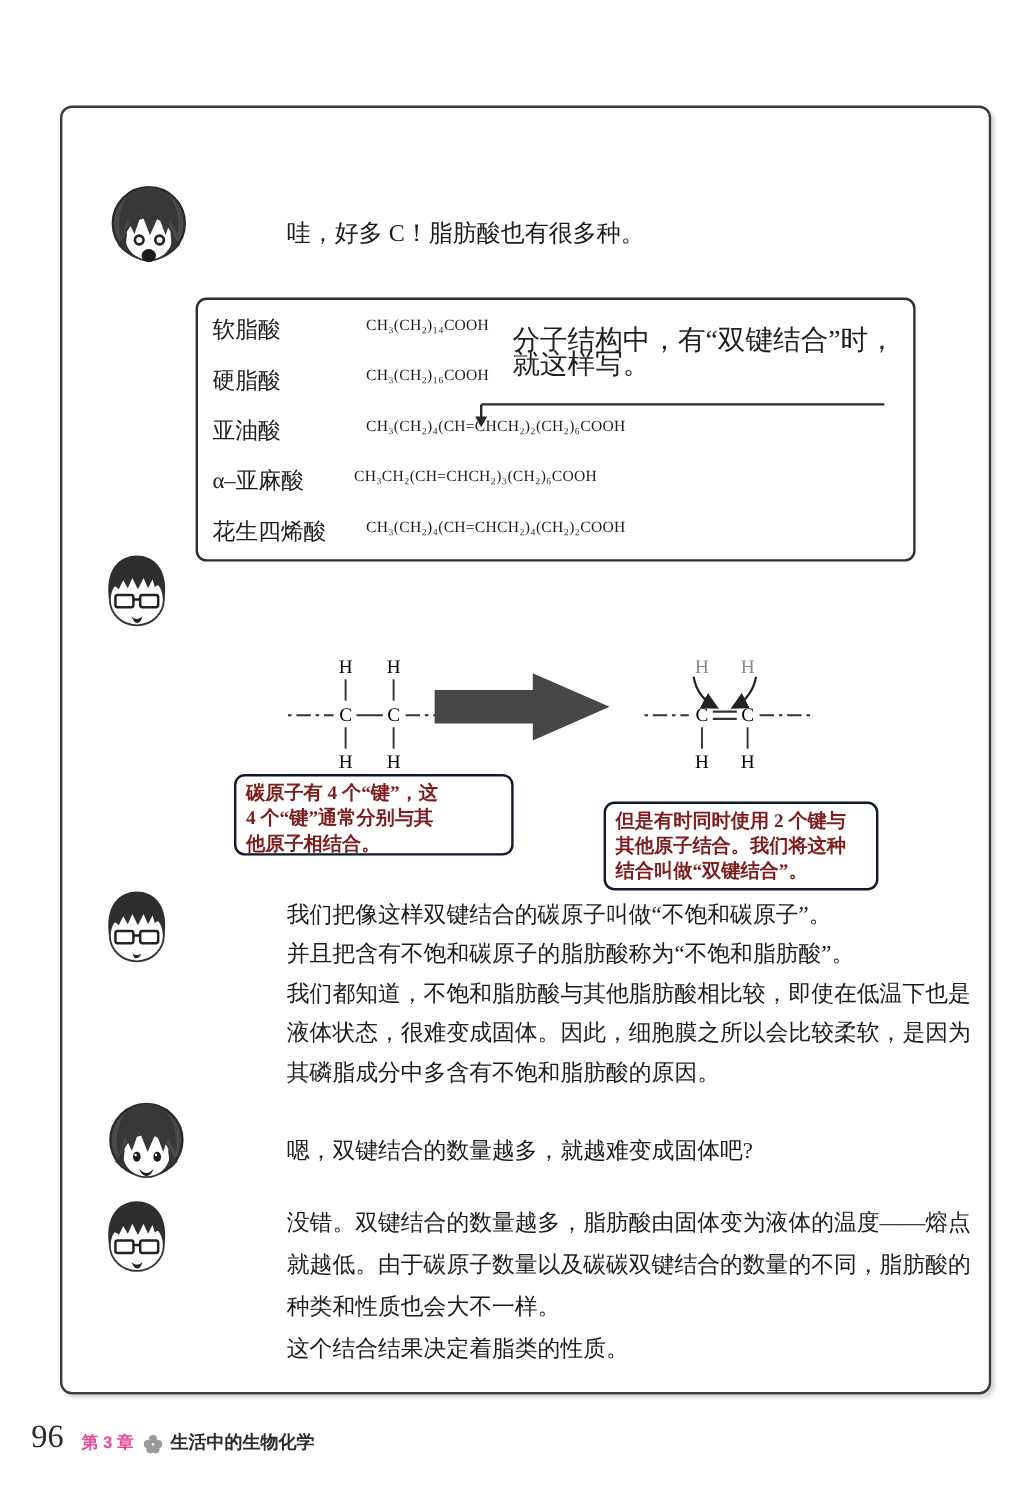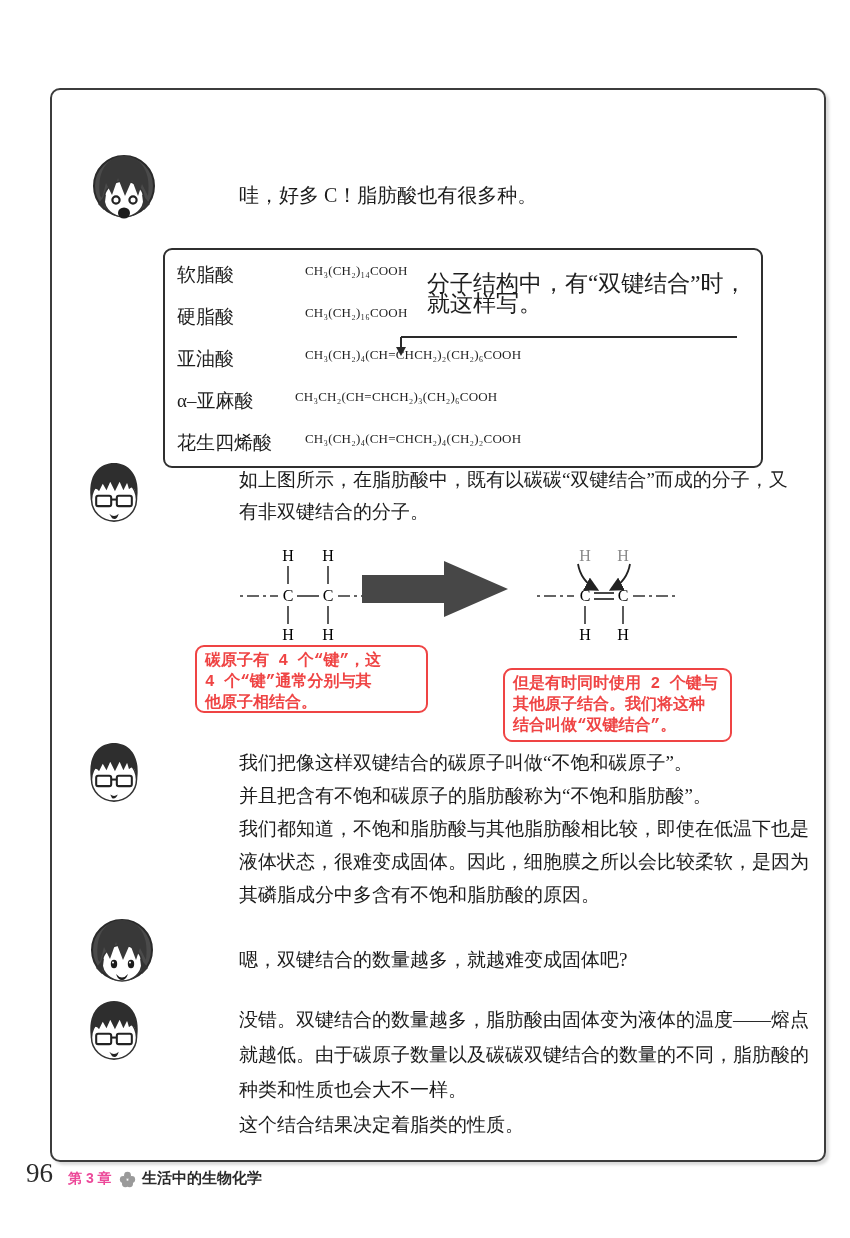--- a/index.html
+++ b/index.html
@@ -10,24 +10,24 @@
                border:2px solid #3c3c3c;border-radius:10px;
                box-shadow:3px 3px 3px rgba(0,0,0,.15);}
   .dlg{position:absolute;font-size:19px;white-space:pre-line;color:#1c1c1c;margin-left:43px;}
   .avatar{position:absolute;}
   .table-box{position:absolute;left:163px;top:248px;width:596px;height:216px;
              border:2px solid #2f2f2f;border-radius:9px;}
   .acid-row{position:absolute;left:12px;height:24px;font-size:19px;white-space:nowrap;}
   .acid-name{display:inline-block;min-width:117px;}
   .acid-formula{position:absolute;left:128px;top:1px;font-size:13px;letter-spacing:.2px;}
   .note{position:absolute;left:262px;top:24px;font-size:23px;line-height:20px;white-space:pre-line;}
-  .caption-box{position:absolute;box-sizing:border-box;border:2px solid #ef4444;border-radius:9px;
-               font-family:Liberation Mono, monospace;font-weight:bold;
-               font-size:16px;line-height:21px;padding:4px 8px;white-space:pre-line;color:#ef4444;}
-  .footer{position:absolute;left:0;top:1156px;width:847px;height:46px;}
+  .caption-box{position:absolute;box-sizing:border-box;border:2px solid #0f172a;border-radius:9px;
+               font-family:Liberation Serif, serif;font-weight:bold;
+               font-size:16px;line-height:21px;padding:4px 8px;white-space:pre-line;color:#7f1d1d;}
+  .footer{position:absolute;left:0;top:1180px;width:847px;height:46px;}
   .page-num{position:absolute;left:26px;top:2px;font-size:27px;color:#2b2b2b;}
   .chapter{position:absolute;left:68px;top:14px;font-family:"Liberation Sans","DejaVu Sans",sans-serif;
            font-weight:bold;font-size:14px;color:#ec4899;}
   .book-title{position:absolute;left:142px;top:13px;font-family:"Liberation Sans","DejaVu Sans",sans-serif;
            font-weight:bold;font-size:15px;color:#2b2b2b;}
   svg text{font-family:"Liberation Serif","DejaVu Serif",serif;}
 </style>
 </head>
 <body>
 
@@ -78,22 +78,20 @@
   </div>
 
   <svg class="avatar" style="left:84px;top:460px" width="60" height="66" viewBox="0 0 64 70">
     <ellipse cx="32" cy="42" rx="24" ry="23" fill="#fff" stroke="#333" stroke-width="1.6"></ellipse>
     <path d="M8,46 C2,14 18,3 32,3 C46,3 62,14 56,46 C56,32 53,26 48,31 L46,24 L42,32 L38,23 L33,33 L28,23 L24,32 L20,25 L16,33 C11,27 8,32 8,46 Z" fill="#2e2e2e"></path>
     <rect x="13" y="38" width="16" height="11" rx="2" fill="none" stroke="#222" stroke-width="2.2"></rect>
     <rect x="35" y="38" width="16" height="11" rx="2" fill="none" stroke="#222" stroke-width="2.2"></rect>
     <line x1="29" y1="42" x2="35" y2="42" stroke="#222" stroke-width="2.2"></line>
     <path d="M27,57 Q32,62 37,57 Q35,65 30,62 Z" fill="#222"></path>
   </svg>
-  <div class="dlg" style="left:196px;top:464px;line-height:32px">如上图所示，在脂肪酸中，既有以碳碳“双键结合”而成的分子，又
-有非双键结合的分子。</div>
 
   <svg class="abs" style="left:235px;top:543px" width="150" height="100" viewBox="0 0 150 100">
     <text x="53" y="18" font-size="16" text-anchor="middle">H</text>
     <text x="93" y="18" font-size="16" text-anchor="middle">H</text>
     <line x1="53" y1="23" x2="53" y2="41" stroke="#333" stroke-width="1.6"></line>
     <line x1="93" y1="23" x2="93" y2="41" stroke="#333" stroke-width="1.6"></line>
     <line x1="5" y1="53" x2="43" y2="53" stroke="#333" stroke-width="1.6" stroke-dasharray="3 4 12 4"></line>
     <text x="53" y="58" font-size="16" text-anchor="middle">C</text>
     <line x1="62" y1="53" x2="84" y2="53" stroke="#333" stroke-width="1.6"></line>
     <text x="93" y="58" font-size="16" text-anchor="middle">C</text>

